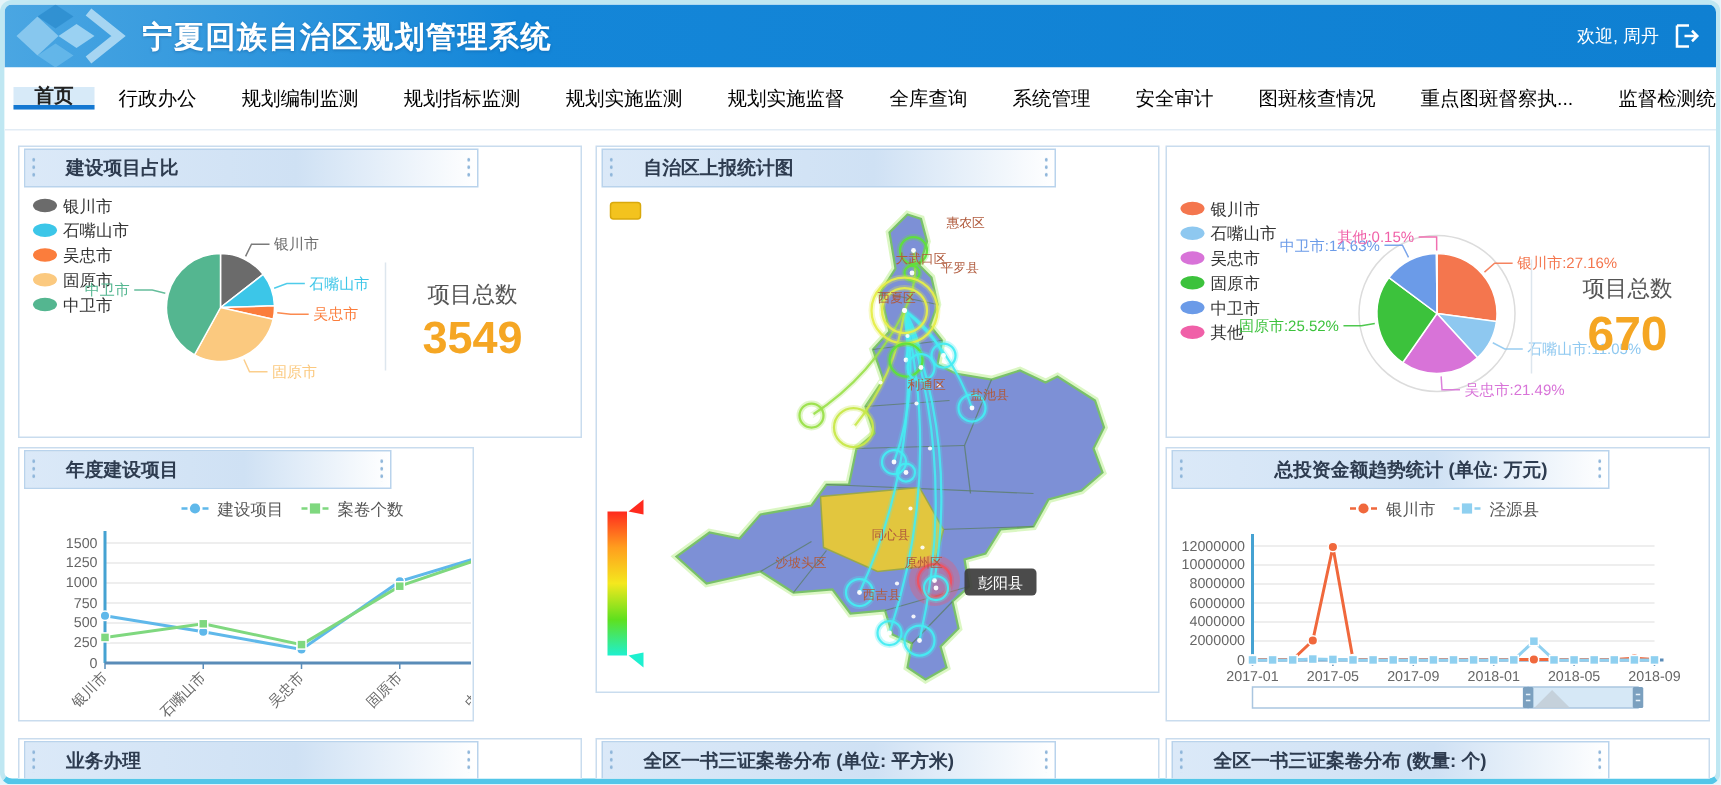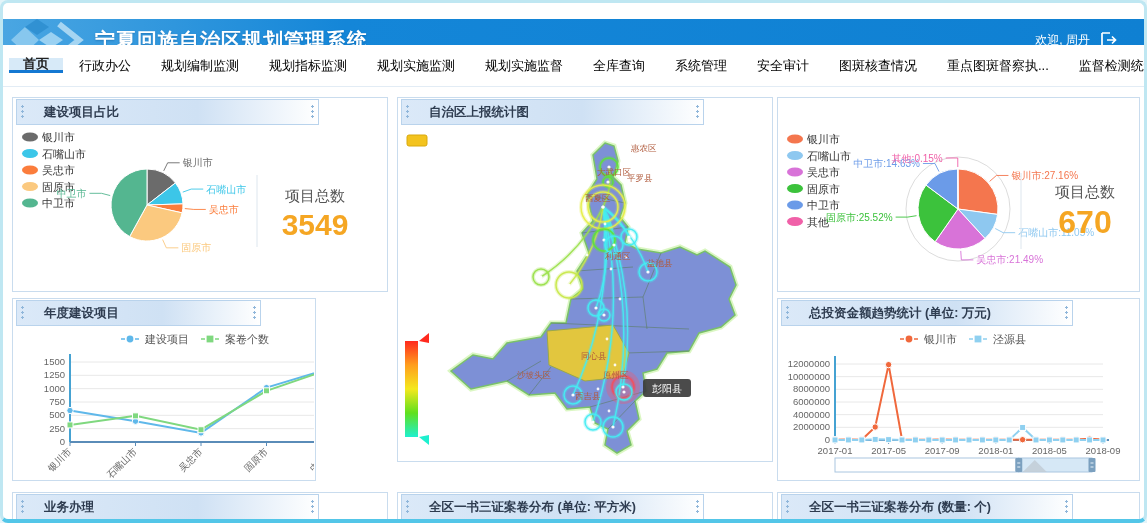--- a/index.html
+++ b/index.html
@@ -1,24 +1,24 @@
 <!DOCTYPE html>
 <html><head>
 <meta charset="utf-8">
 <style>
   html,body{margin:0;padding:0;background:#e4f4f9;font-family:"Liberation Sans","DejaVu Sans",sans-serif;}
   .page{position:relative;width:1147px;height:523px;box-sizing:border-box;
         border:3px solid #bfe7f2;border-bottom:4px solid #53c6e8;border-radius:8px;
         background:#ffffff;overflow:hidden;}
   
-  .topbar{position:absolute;left:0;top:16px;width:100%;height:42px;
+  .topbar{position:absolute;left:0;top:0;width:100%;height:42px;
           background:linear-gradient(90deg,#4aa6e2 0%,#1486d8 30%,#0f80d2 100%);display:flex;align-items:center;}
   .logo{width:92px;height:42px;flex:0 0 auto;}
   .apptitle{color:#fff;font-size:20px;font-weight:bold;letter-spacing:1px;text-shadow:0 1px 2px rgba(0,60,120,.35);}
-  .topbar-right{margin-left:auto;display:flex;align-items:center;gap:8px;padding-right:26px;color:#fff;font-size:12px;}
+  .topbar-right{margin-left:auto;display:flex;align-items:center;gap:8px;padding-right:10px;color:#fff;font-size:12px;}
   
   .navbar{position:absolute;left:0;top:42px;width:100%;height:42px;background:#fff;
           border-bottom:1px solid #e2ecf5;display:flex;align-items:stretch;padding:13px 6px;box-sizing:border-box;}
   .tab{flex:0 0 auto;display:flex;align-items:center;padding:0 14px;font-size:13px;color:#000000;cursor:pointer;margin-right:2px;}
   .tab.active{background:#d7eaf8;border-bottom:3px solid #1478d2;color:#222;font-weight:bold;}
   .navspacer{flex:1 1 auto;}
   
   .panel{position:absolute;border:1px solid #c9dcee;background:#fff;box-sizing:border-box;}
   .panel-header{position:absolute;left:3px;top:1px;width:81%;height:26px;box-sizing:border-box;
                 border:1px solid #b9d3ec;background:linear-gradient(90deg,#dbe9f8 0%,#cfe1f4 60%,#ffffff 100%);
@@ -316,21 +316,21 @@
           <rect x="315" y="35.39999999999999" width="6" height="6" fill="#7fd87f" stroke="#fff" stroke-width="1"></rect>
           <line x1="107" y1="9" x2="125" y2="9" stroke="#5fb8ea" stroke-width="1.6" stroke-dasharray="4 3"></line>
           <circle cx="116" cy="9" r="3.4" fill="#5fb8ea"></circle>
           <text x="131" y="13" font-size="11" fill="#555" text-anchor="start" font-weight="normal">建设项目</text>
           <line x1="187" y1="9" x2="205" y2="9" stroke="#7fd87f" stroke-width="1.6" stroke-dasharray="4 3"></line>
           <rect x="192.6" y="5.6" width="6.8" height="6.8" fill="#7fd87f"></rect>
           <text x="211" y="13" font-size="11" fill="#555" text-anchor="start" font-weight="normal">案卷个数</text>
         </svg></div>
   </div>
 
-  <div class="panel" style="left:774px;top:295px;width:363px;height:183px;">
+  <div class="panel" style="left:774px;top:295px;width:363px;height:183px;text-align:center;">
     <div class="panel-header"><span class="dots dl"></span><span>总投资金额趋势统计 (单位: 万元)</span><span class="dots dr"></span></div>
     <div class="panel-body" id="line2"><svg width="361" height="151" viewBox="0 0 361 151">
           <text x="51" y="113" font-size="9.5" fill="#666" text-anchor="end" font-weight="normal">0</text>
           <line x1="56" y1="97.33333333333333" x2="324" y2="97.33333333333333" stroke="#e8e8e8" stroke-width="1"></line>
           <text x="51" y="100.33333333333333" font-size="9.5" fill="#666" text-anchor="end" font-weight="normal">2000000</text>
           <line x1="56" y1="84.66666666666667" x2="324" y2="84.66666666666667" stroke="#e8e8e8" stroke-width="1"></line>
           <text x="51" y="87.66666666666667" font-size="9.5" fill="#666" text-anchor="end" font-weight="normal">4000000</text>
           <line x1="56" y1="72" x2="324" y2="72" stroke="#e8e8e8" stroke-width="1"></line>
           <text x="51" y="75" font-size="9.5" fill="#666" text-anchor="end" font-weight="normal">6000000</text>
           <line x1="56" y1="59.333333333333336" x2="324" y2="59.333333333333336" stroke="#e8e8e8" stroke-width="1"></line>

